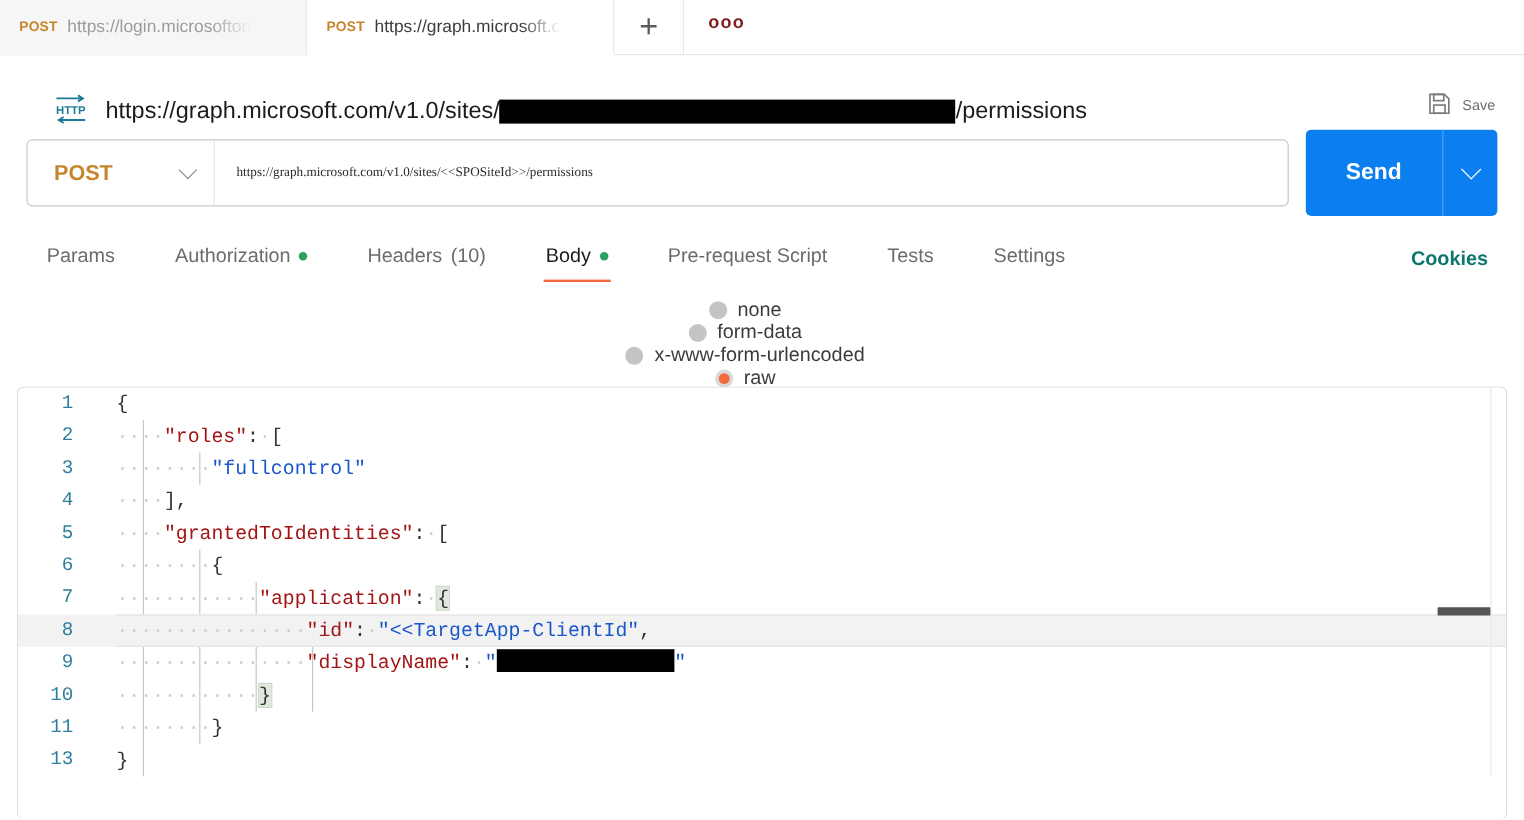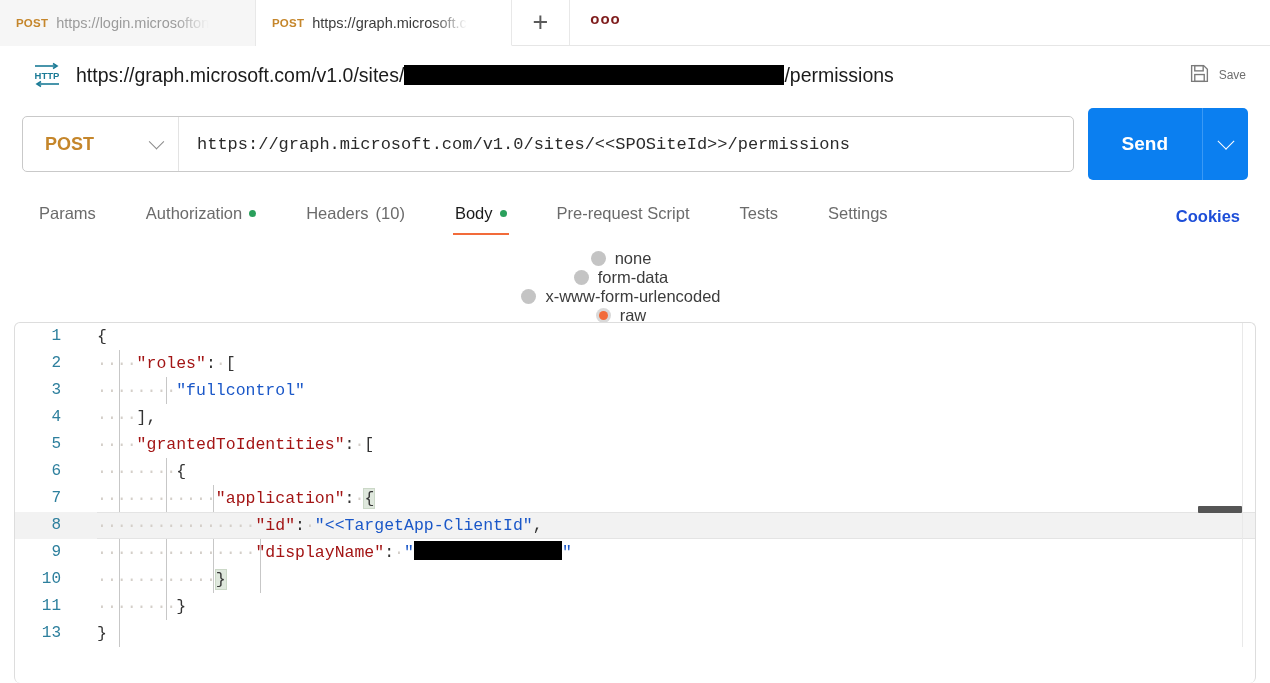--- a/index.html
+++ b/index.html
@@ -72,23 +72,23 @@
     font-size: 15px; color: #7f1d1d; letter-spacing: 1px;
     transform: translateY(-4px);
     font-weight: 700;
     margin-left: 17px;
   }
   .tabstrip-fill { flex: 1; background: #ffffff; }
 
   
   .titlerow {
     display: flex;
-    align-items: center;
+    align-items: flex-end;
     height: 58px;
-    padding: 0 22px 0 32px;
+    padding: 0 22px 0 44px;
   }
   .http-icon {
     width: 30px; height: 26px;
     flex: 0 0 auto;
     margin-right: 14px;
     position: relative;
   }
   .req-title {
     font-size: 19.5px;
     color: #1b1b1b;
@@ -146,24 +146,24 @@
   .chev {
     display: inline-block;
     width: 11px; height: 11px;
     border-right: 1.6px solid #8a8a8a;
     border-bottom: 1.6px solid #8a8a8a;
     transform: rotate(45deg) translate(-2px,-2px);
   }
   .url-input {
     flex: 1;
     border: 0; outline: none;
-    font-size: 17px;
+    font-size: 11px;
     color: #2b2b2b;
     padding: 0 18px;
-    font-family: Liberation Mono, monospace;
+    font-family: Liberation Serif, serif;
     background: transparent;
   }
   .send-wrap {
     display: flex;
     height: 72px;
     border-radius: 5px;
     overflow: hidden;
     flex: 0 0 auto;
     justify-content: center;
   }
@@ -217,21 +217,21 @@
   }
   .sectab .count { color: #6b6b6b; }
   .dot-green {
     width: 7px; height: 7px; border-radius: 50%;
     background: #2aa05c;
     display: inline-block;
   }
   .sectabs-spacer { flex: 1; }
   .cookies-link {
     font-size: 16.5px;
-    color: #1d4ed8;
+    color: #0f766e;
     font-weight: 700;
     cursor: pointer;
     padding-right: 8px;
   }
 
   
   .bodytypes {
     display: flex;
     align-items: center;
     padding: 0 22px;

